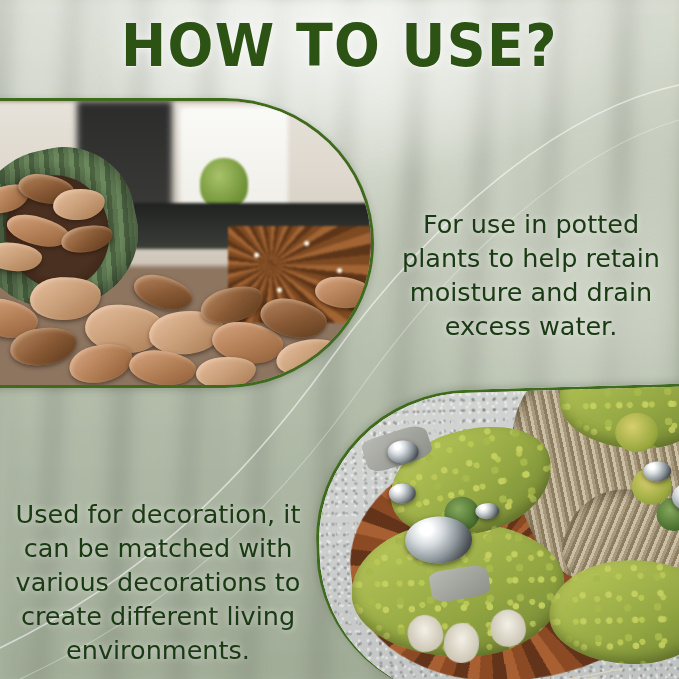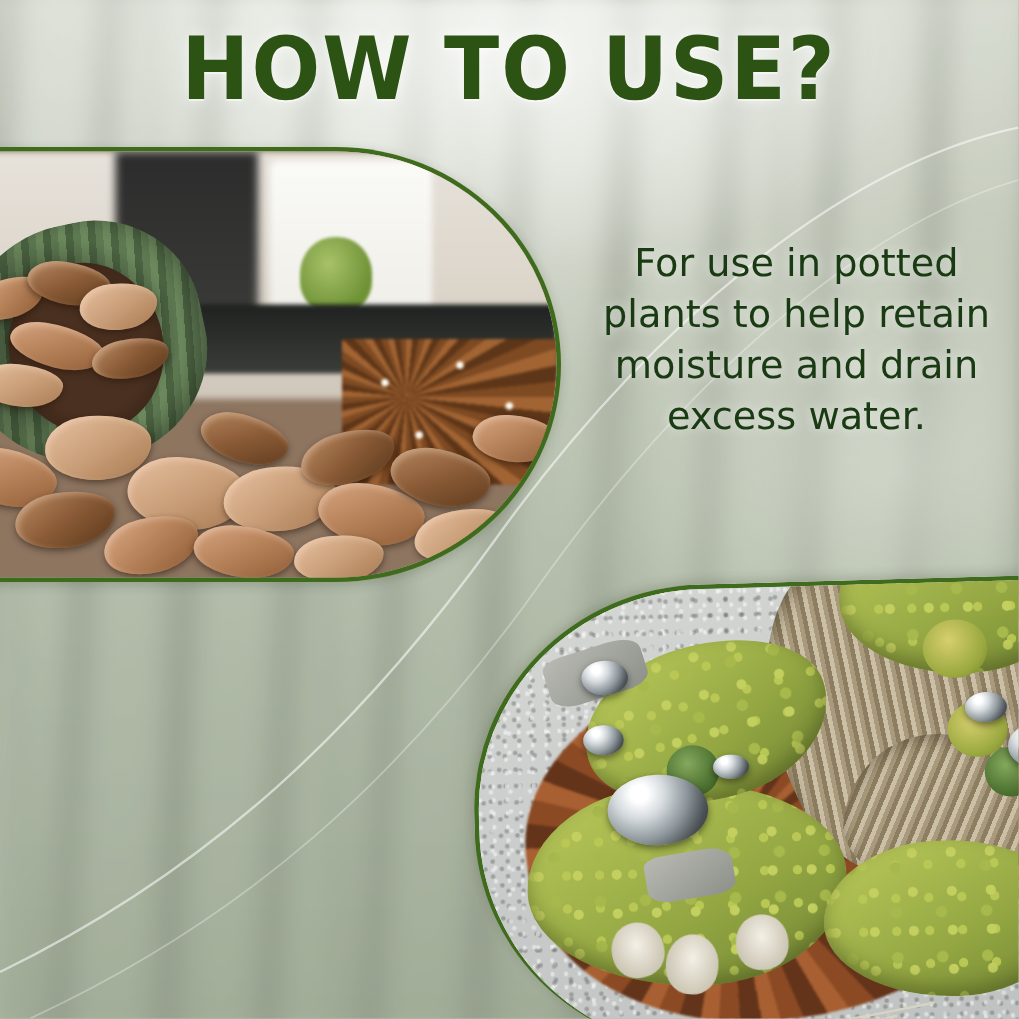--- a/index.html
+++ b/index.html
@@ -227,20 +227,21 @@
 
   
   .body-text{
     position:absolute;
     color:#193a12;
     font-family:"DejaVu Sans", sans-serif;
     font-size:25.5px;
     line-height:1.33;
     text-align:center;
     text-shadow:0 0 7px rgba(255,255,255,.62);
+    margin-top:48px;
   }
   .text-topright{ left:386px; top:160px; width:290px; }
   .text-bottomleft{ left:2px; top:450px; width:312px; }
 </style>
 </head>
 <body>
 
 <div class="canvas">
 
   <div class="bg"></div>
@@ -326,14 +327,15 @@
       <svg width="100%" height="100%" style="position:absolute;inset:0">
         <path d="M 95 300 C 150 300 200 296 250 292" fill="none" stroke="#d8d4c4" stroke-width="1.6"></path>
         <path d="M 130 305 C 180 302 230 298 275 288" fill="none" stroke="#d8d4c4" stroke-width="1.6"></path>
         <path d="M 175 300 C 215 294 255 288 300 280" fill="none" stroke="#d8d4c4" stroke-width="1.6"></path>
       </svg>
     </div>
   </div>
 
   <div class="body-text text-topright">For use in potted plants to help retain moisture and drain excess water.</div>
 
+  <div class="body-text text-bottomleft">Used for decoration, it can be matched with various decorations to create different living environments.</div>
 
 </div>
 
 </body></html>

